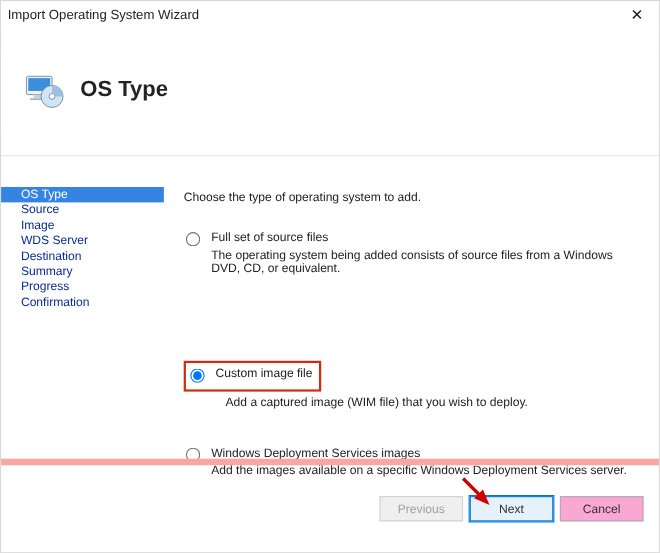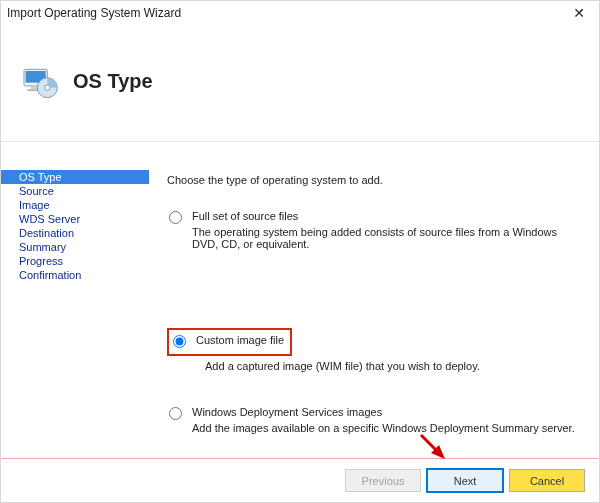--- a/index.html
+++ b/index.html
@@ -112,34 +112,34 @@
       padding: 2px 4px 4px 2px;
       margin-bottom: 6px;
       margin-top: 44px;
     }
     .custom-desc {
       margin-left: 38px;
       margin-top: -2px;
       margin-bottom: 32px;
     }
     .footer {
-      border-top: 1px solid #fca5a5;
-      padding: 10px 14px;
+      border-top: 6px solid #fca5a5;
+      padding: 28px 14px;
       display: flex;
       justify-content: flex-end;
       gap: 6px;
       position: relative;
     }
     button.win-btn {
       min-width: 76px;
       height: 23px;
       font-family: inherit;
       font-size: 11px;
       border: 1px solid #adadad;
-      background: #fde047;
+      background: #f9a8d4;
       color: #333;
       cursor: pointer;
     }
     button.win-btn:disabled {
       color: #a0a0a0;
       background: #efefef;
       border-color: #d0d0d0;
       cursor: default;
     }
     button.win-btn.default {
@@ -213,21 +213,21 @@
             </div>
           </label>
         </span>
         <div class="desc custom-desc">Add a captured image (WIM file) that you wish to deploy.</div>
       </div>
 
       <label class="option">
         <input type="radio" name="ostype" style="">
         <div class="option-text">
           <div class="title">Windows Deployment Services images</div>
-          <div class="desc">Add the images available on a specific Windows Deployment Summary server.</div>
+          <div class="desc">Add the images available on a specific Windows Deployment Services server.</div>
         </div>
       </label>
     </div>
 
   </div>
 
   <div class="footer">
     <svg class="arrow" width="34" height="34" viewBox="0 0 34 34">
       <line x1="4" y1="4" x2="24" y2="24" stroke="#d10000" stroke-width="3"></line>
       <polygon points="28,28 14,22 22,14" fill="#d10000"></polygon>

